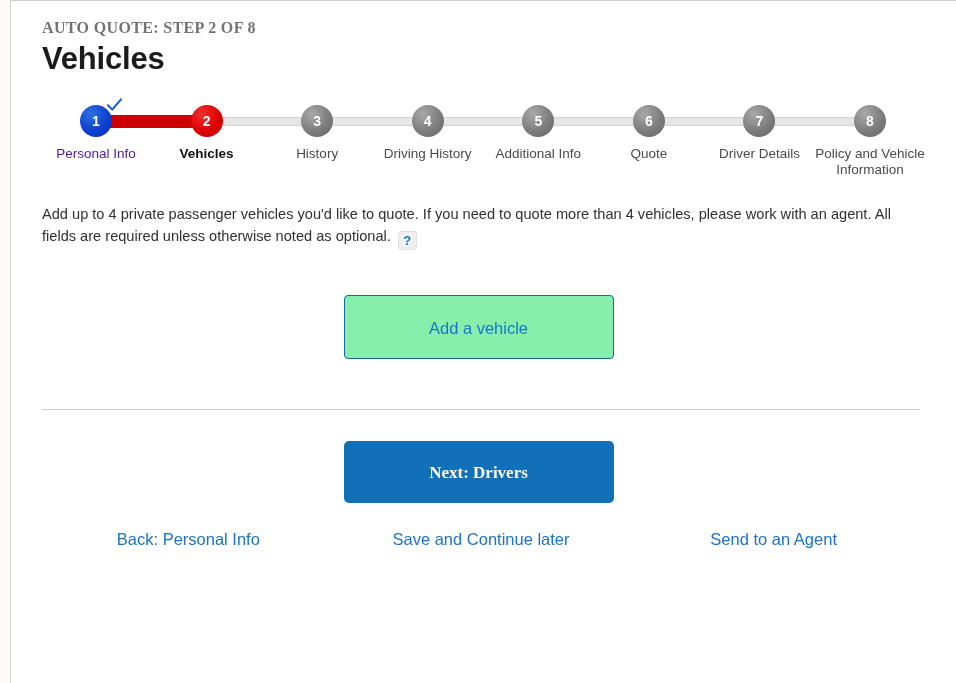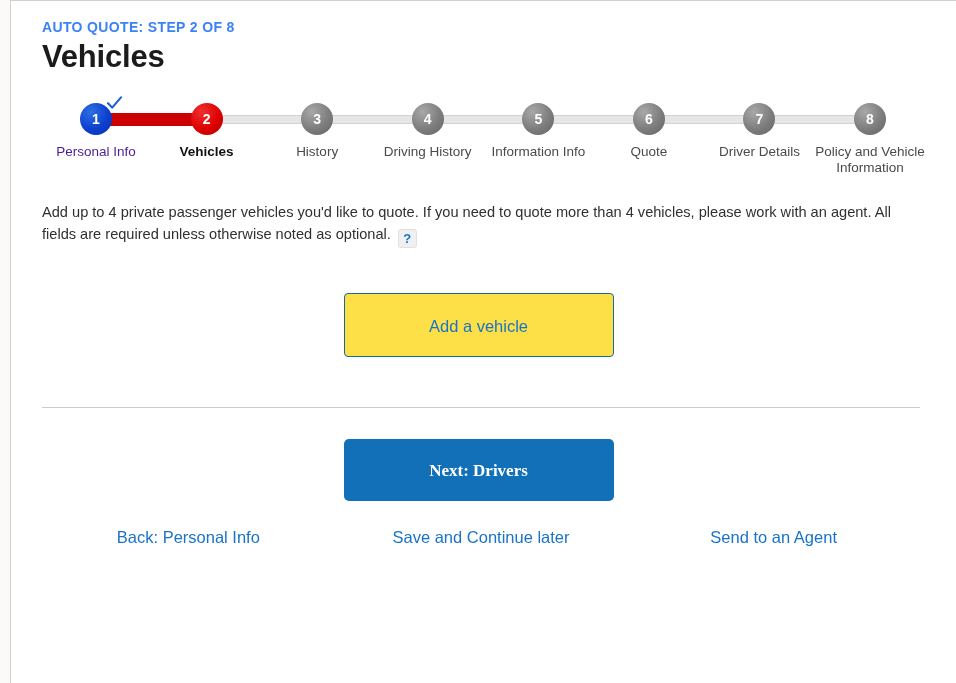--- a/index.html
+++ b/index.html
@@ -43,25 +43,26 @@
     height: 682px;
     background: #ffffff;
   }
 
   .inner {
     padding: 18px 36px 0 31px;
   }
 
   
   .eyebrow {
-    font-size: 14px;
+    font-size: 16px;
     font-weight: bold;
     letter-spacing: 0.35px;
-    color: #3b82f6;
+    color: #737373;
     margin: 0 0 4px 0;
+    font-family: Liberation Serif, serif;
   }
   .page-title {
     font-size: 31px;
     font-weight: bold;
     color: #1b1b1b;
     margin: 0;
     letter-spacing: -0.2px;
   }
 
   
@@ -183,21 +184,21 @@
   .add-wrap {
     margin-top: 45px;
     text-align: center;
     padding-right: 5px;
   }
   .add-btn {
     display: inline-block;
     width: 270px;
     height: 64px;
     line-height: 62px;
-    background: #fde047;
+    background: #86efac;
     border: 1.5px solid #16699c;
     border-radius: 4px;
     color: #1a73c8;
     font-size: 16.5px;
     font-family: inherit;
     text-align: center;
     cursor: pointer;
     box-sizing: border-box;
   }
 
@@ -293,21 +294,21 @@
         <div class="step" style="left: 385.714px;">
           <div class="bubble-row">
             <div class="bubble todo">4</div>
           </div>
           <div class="step-label">Driving History</div>
         </div>
         <div class="step" style="left: 496.286px;">
           <div class="bubble-row">
             <div class="bubble todo">5</div>
           </div>
-          <div class="step-label">Information Info</div>
+          <div class="step-label">Additional Info</div>
         </div>
         <div class="step" style="left: 606.857px;">
           <div class="bubble-row">
             <div class="bubble todo">6</div>
           </div>
           <div class="step-label">Quote</div>
         </div>
         <div class="step" style="left: 717.429px;">
           <div class="bubble-row">
             <div class="bubble todo">7</div>

